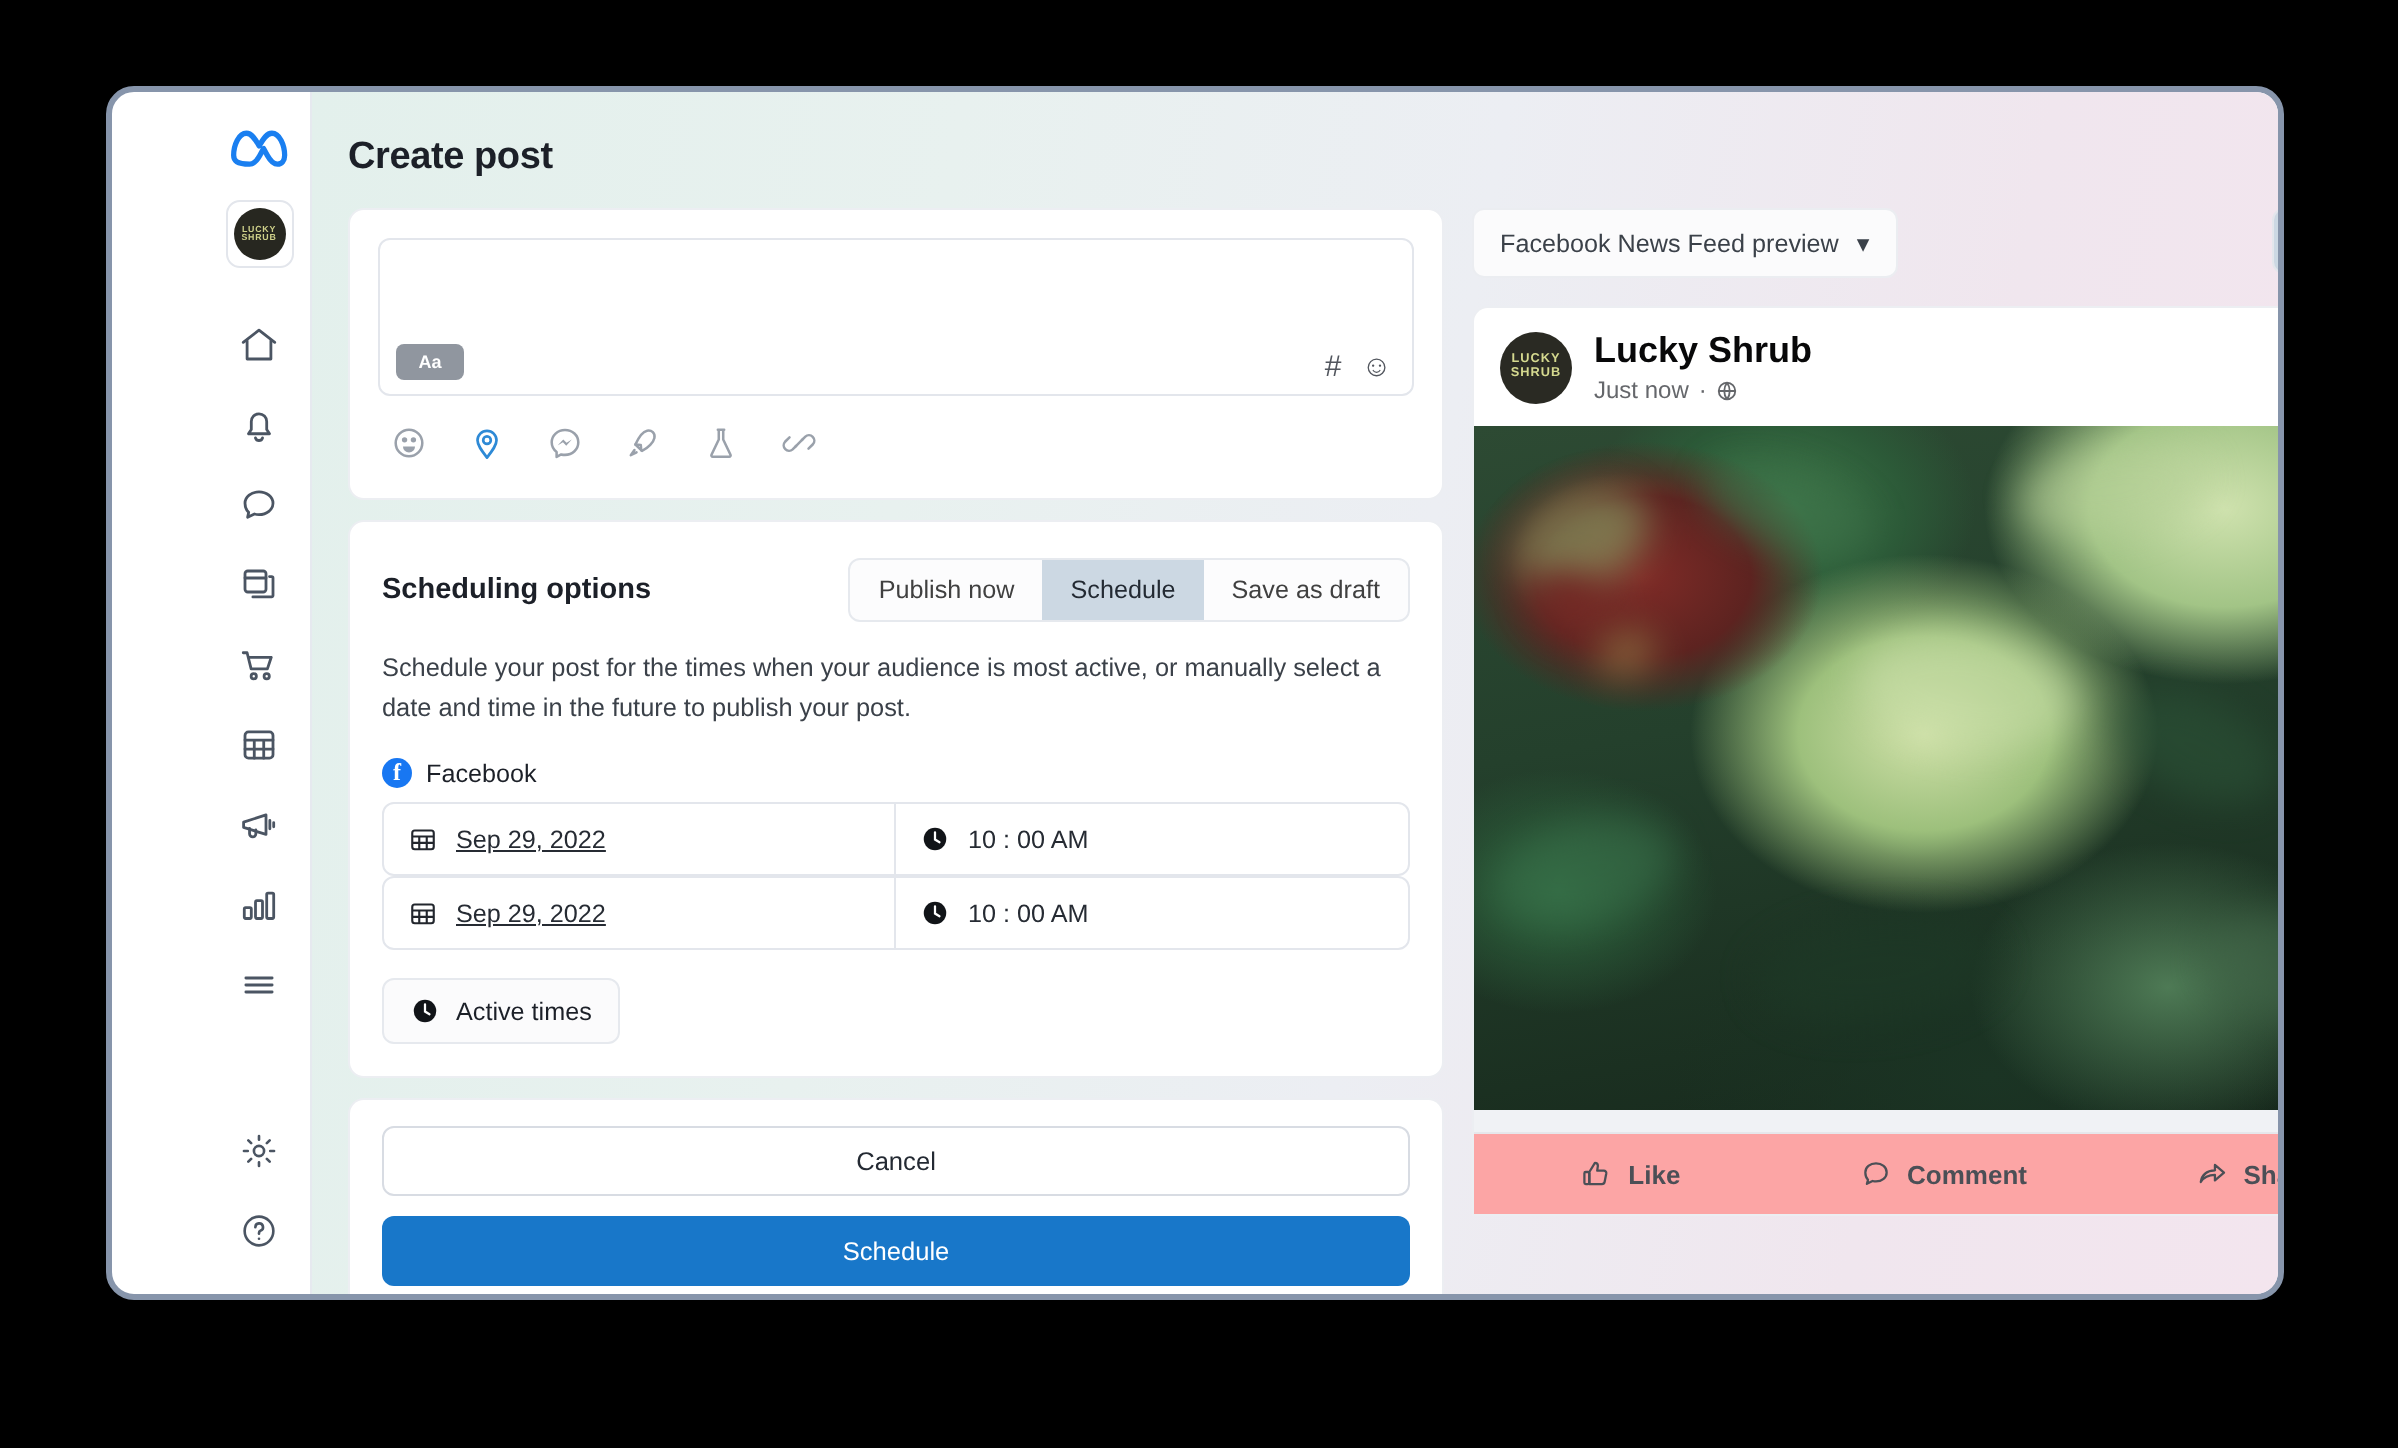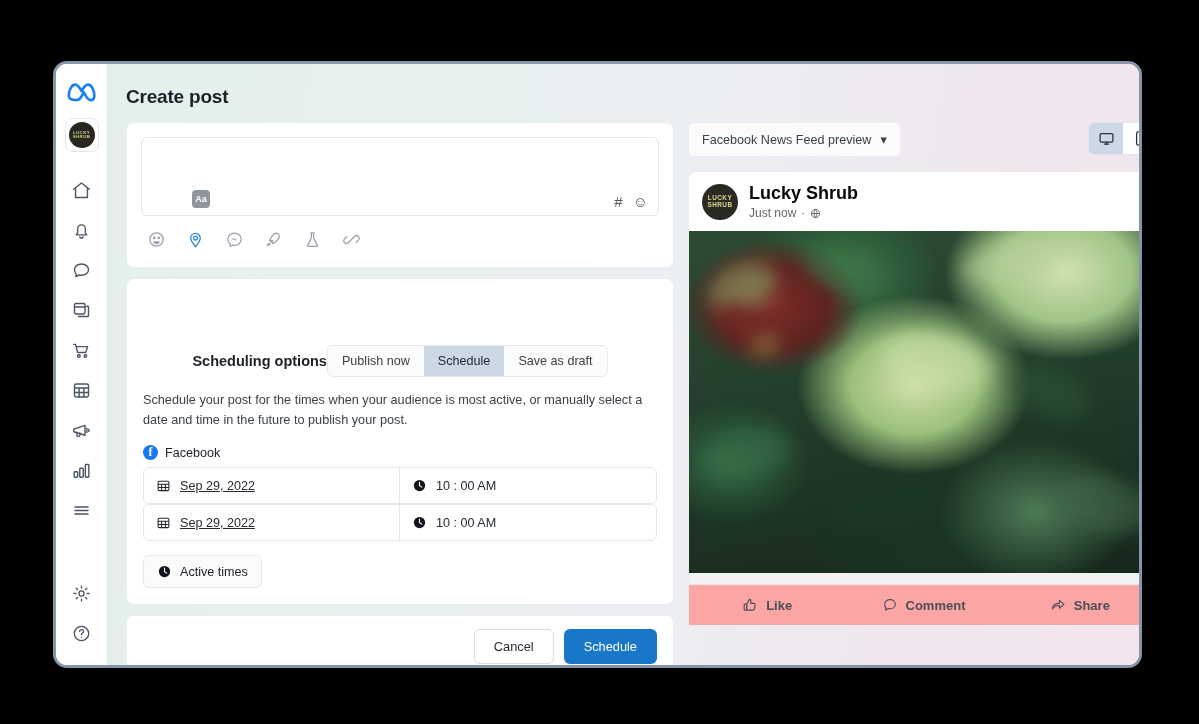--- a/index.html
+++ b/index.html
@@ -6,27 +6,28 @@
   html, body {
     width: 1199px; height: 724px;
     background: #000;
     font-family: "Liberation Sans", sans-serif;
     overflow: hidden;
   }
 
   
   #app-window {
     position: absolute;
-    left: 53px; top: 61px;
+    left: 53px; top: 43px;
     width: 1089px; height: 607px;
     border-radius: 14px;
     border: 3px solid #8795ab;
     background: #fff;
     overflow: hidden;
     display: flex;
+    padding-left: 48px;
   }
 
   
   #sidebar {
     width: 52px;
     flex: 0 0 52px;
     background: #ffffff;
     border-right: 1px solid #e6e9ef;
     display: flex;
     flex-direction: column;
@@ -104,42 +105,42 @@
   
   #composer-card { padding: 14px; }
   #composer-box {
     border: 1px solid #e3e6ec;
     border-radius: 6px;
     height: 79px;
     position: relative;
   }
   #aa-btn {
     position: absolute; left: 8px; bottom: 7px;
-    width: 18px; height: 18px; border-radius: 4px;
+    width: 34px; height: 18px; border-radius: 4px;
     background: #90969f;
     color: #fff; font-size: 9px; font-weight: bold;
-    display: flex; align-items: center; justify-content: center; margin-left: 42px;
+    display: flex; align-items: center; justify-content: center;
   }
   #composer-right {
     position: absolute; right: 10px; bottom: 6px;
     display: flex; align-items: center; gap: 10px;
     color: #52565e;
   }
   #composer-right .glyph { font-size: 15px; line-height: 1; cursor: pointer; }
   #composer-tools {
     display: flex; align-items: center; gap: 20px;
     padding: 14px 6px 4px 6px;
   }
   #composer-tools .tool { color: #9aa1ab; cursor: pointer; }
   #composer-tools .tool svg { width: 19px; height: 19px; display: block; }
   #composer-tools .tool.active { color: #2e8ad6; }
 
   
   #sched-card { padding: 18px 16px 16px 16px; }
-  #sched-head { display: flex; align-items: center; justify-content: center; margin-top: 48px; }
+  #sched-head { display: flex; align-items: center; justify-content: space-between; }
   #sched-title { font-size: 14.5px; font-weight: bold; color: #1c2028; }
   #seg-tabs {
     display: flex;
     border: 1px solid #e6e9ee;
     border-radius: 6px;
     overflow: hidden;
     background: #fcfcfd;
   }
   .seg-tab {
     padding: 8px 14px;
@@ -200,20 +201,21 @@
     width: max-content;
   }
   #active-times-btn svg { width: 15px; height: 15px; display: block; }
 
   
   #footer-card {
     padding: 13px 16px;
     display: flex; justify-content: flex-end; gap: 10px;
     border-radius: 8px 8px 0 0;
     border-bottom: none;
+    flex-direction: column;
   }
   .btn {
     font-size: 12.8px;
     padding: 9px 19px;
     border-radius: 6px;
     cursor: pointer;
     border: 1px solid transparent;
   }
   #cancel-btn { background: #fff; border-color: #d8dce3; color: #242a33; }
   #schedule-btn { background: #1877c9; color: #fff; font-weight: normal; }

